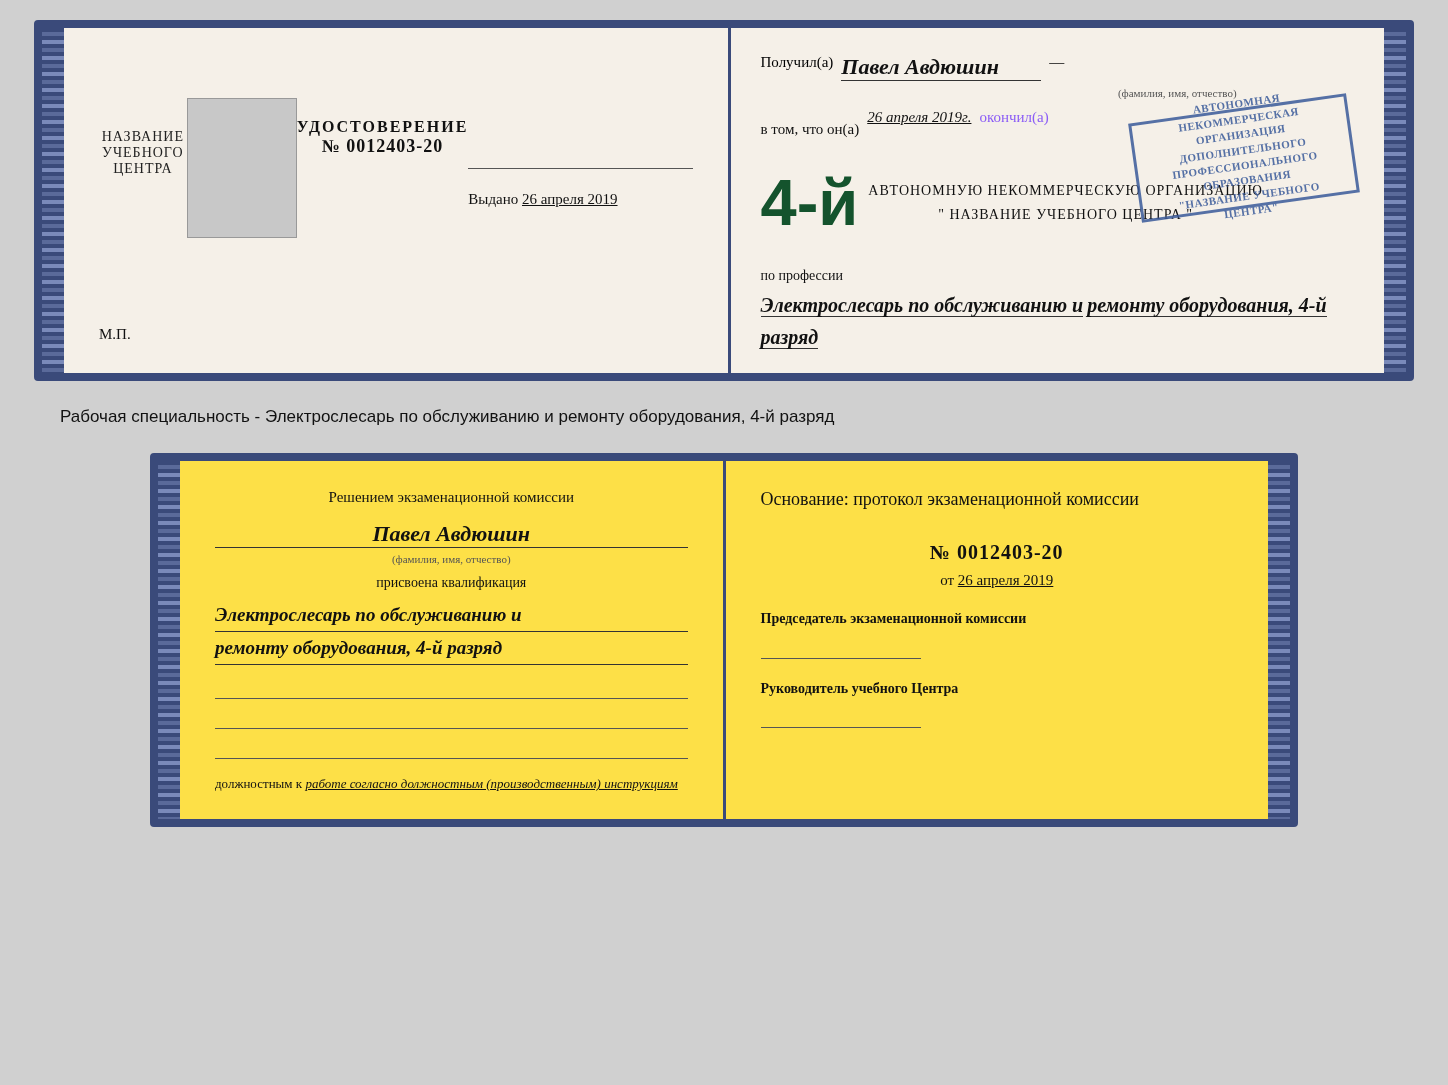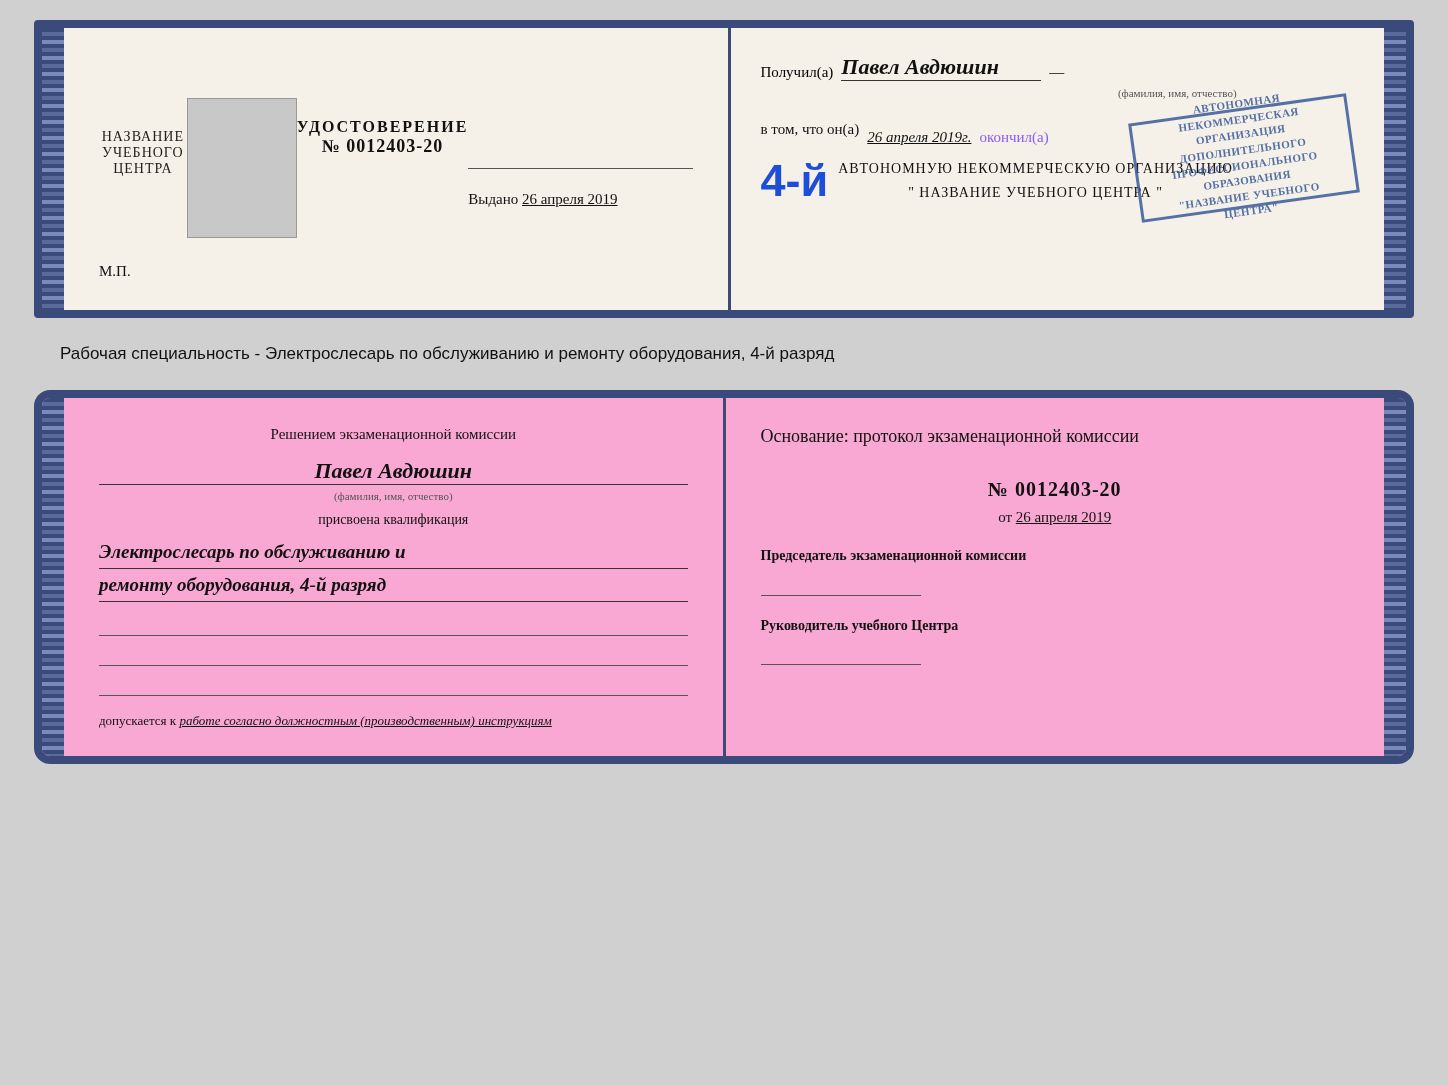--- a/index.html
+++ b/index.html
@@ -158,26 +158,26 @@
       text-decoration: underline;
       color: #111;
     }
 
     .finished-word {
       font-size: 15px;
       color: #8b5cf6;
     }
 
     .big-grade {
-      font-size: 45px;
-      font-weight: bold;
-      color: #1d4ed8;
+      font-size: 65px;
+      font-weight: bold;
+      color: #14532d;
       font-family: Arial, sans-serif;
       line-height: 1;
-      margin: 0 0;
+      margin: 18px 0;
     }
 
     .org-lines {
       font-size: 14px;
       text-transform: uppercase;
       letter-spacing: 1px;
       color: #111;
       text-align: center;
       line-height: 1.7;
       margin: 5px 0;
@@ -229,25 +229,25 @@
     .middle-text {
       font-size: 17px;
       color: #111;
       padding: 8px 40px;
       font-family: Arial, sans-serif;
     }
 
     
     .doc-bottom {
       display: flex;
-      background: #f9a8d4;
+      background: #fde047;
       border: 8px solid #3a4a7a;
-      border-radius: 16px;
+      border-radius: 4px;
       overflow: hidden;
-      width: 1380px;
+      width: 1148px;
       margin: 0 auto;
     }
 
     .bottom-left, .bottom-right {
       flex: 1;
       padding: 25px 35px;
       position: relative;
     }
 
     .bottom-left {
@@ -358,21 +358,21 @@
 
     .sig-short {
       border-bottom: 1px solid #555;
       height: 22px;
       width: 160px;
       margin: 8px 0 20px 0;
     }
 
     .inline-row {
       display: flex;
-      align-items: flex-end;
+      align-items: flex-start;
       gap: 8px;
       margin: 6px 0;
       flex-wrap: wrap;
     }
   </style>
 </head>
 <body>
 
 <div class="page-wrapper">
 
@@ -426,20 +426,25 @@
             <div>" НАЗВАНИЕ УЧЕБНОГО ЦЕНТРА "</div>
           </div>
         </div>
 
         <div class="stamp-overlay">
           <div class="stamp-text">
             АВТОНОМНАЯ НЕКОММЕРЧЕСКАЯ<br>ОРГАНИЗАЦИЯ<br>ДОПОЛНИТЕЛЬНОГО<br>ПРОФЕССИОНАЛЬНОГО ОБРАЗОВАНИЯ<br>"НАЗВАНИЕ УЧЕБНОГО ЦЕНТРА"
           </div>
         </div>
 
+        <div style="margin-top:15px;">
+          <div class="profession-label">по профессии</div>
+          <span class="profession-value">Электрослесарь по обслуживанию и</span>
+          <span class="profession-value">ремонту оборудования, 4-й разряд</span>
+        </div>
       </div>
 
     </div>
     <div class="side-deco"></div>
   </div>
 
   <div class="middle-text">Рабочая специальность - Электрослесарь по обслуживанию и ремонту оборудования, 4-й разряд</div>
 
   <div class="doc-bottom">
     <div class="side-deco"></div>
@@ -453,21 +458,21 @@
         <span class="qualification-value">Электрослесарь по обслуживанию и</span>
         <span class="qualification-value">ремонту оборудования, 4-й разряд</span>
 
         <div class="sig-lines">
           <div class="sig-line"></div>
           <div class="sig-line"></div>
           <div class="sig-line"></div>
         </div>
 
         <div class="допускается">
-          <span>допускается к</span>
+          <span>должностным к</span>
           <span class="допускается-val">работе согласно должностным (производственным) инструкциям</span>
         </div>
       </div>
 
       <div class="bottom-right">
         <div class="osnov-label">Основание: протокол экзаменационной  комиссии</div>
         <span class="protocol-number">№  0012403-20</span>
         <span class="ot-date">
           <span>от</span>
           <span style="text-decoration:underline;">26 апреля 2019</span>

